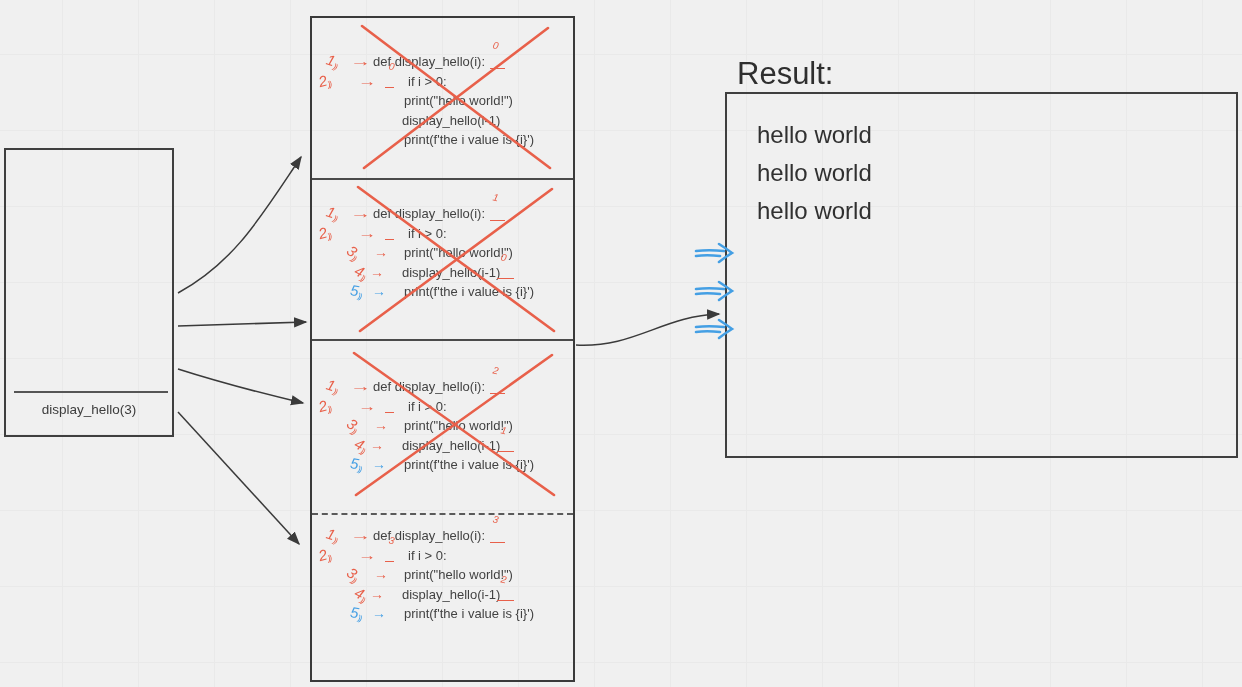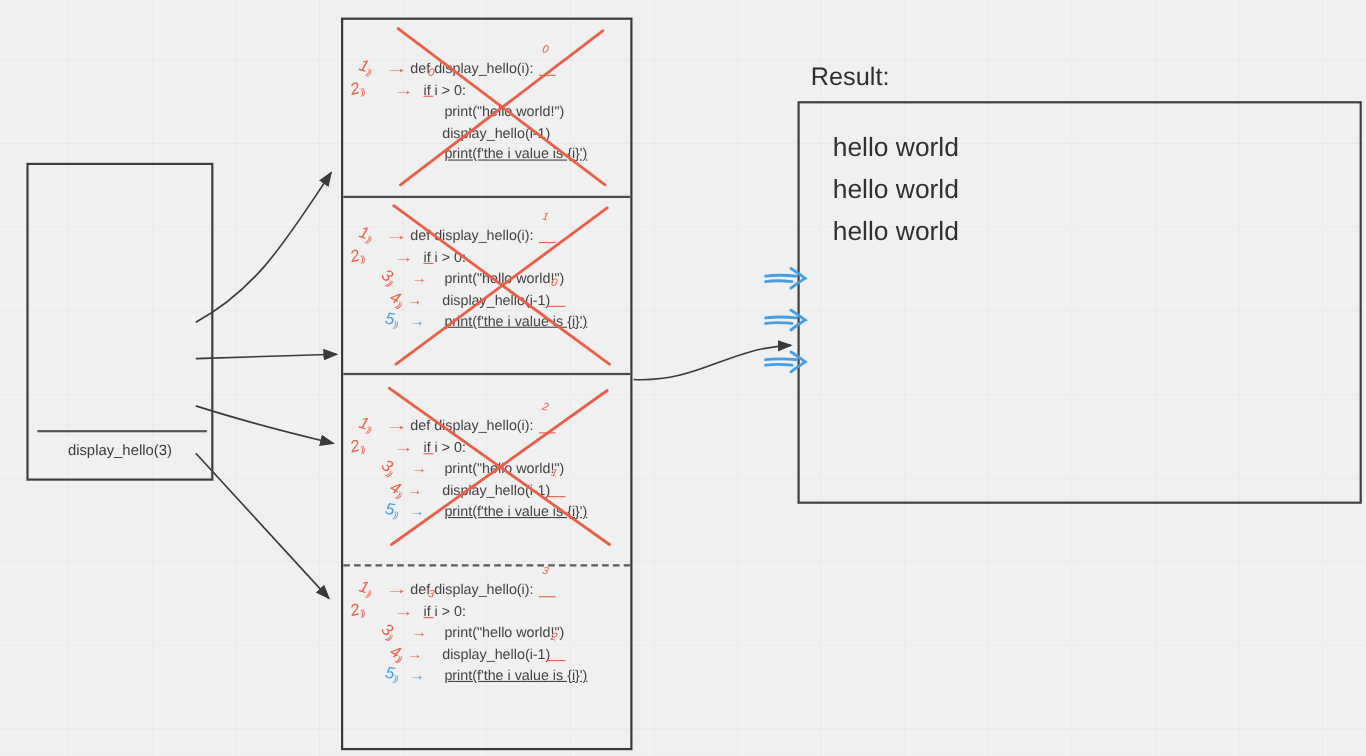--- a/index.html
+++ b/index.html
@@ -14,39 +14,39 @@
       linear-gradient(to right, var(--grid) 1px, transparent 1px),
       linear-gradient(to bottom, var(--grid) 1px, transparent 1px);
     background-size:76px 76px; background-position:62px 54px;
     font-family:"Liberation Sans", sans-serif; color:var(--text);
   }
   svg.layer{position:absolute; left:0; top:0; pointer-events:none;}
   #connectors path{stroke:var(--arrow); stroke-width:1.5; fill:none;}
   #connectors marker path{fill:var(--arrow); stroke:none;}
 
   
-  .left-box{position:absolute; left:24px; top:148px; width:166px; height:285px;
+  .left-box{position:absolute; left:4px; top:148px; width:166px; height:285px;
     border:2px solid #3f3f3f;}
   .left-box .divider{position:absolute; left:8px; right:4px; top:241px;
     border-top:2px solid #555;}
   .left-box .lbl{position:absolute; left:0; right:0; top:252px; text-align:center;
     font-size:13.5px; color:#3c3c3c;}
 
   
   .mid-box{position:absolute; left:310px; top:16px; width:265px; height:666px;
     border:2.5px solid #3a3a3a; box-sizing:border-box; overflow:hidden;}
   .frame{position:relative; box-sizing:border-box; padding-top:var(--pt);}
   .frame.f1{--pt:34px; height:160px;}
   .frame.f2{--pt:24px; height:161px; border-top:2px solid #4a4a4a;}
   .frame.f3{--pt:36px; height:174px; border-top:2px solid #4a4a4a;}
   .frame.f4{--pt:11px; height:166px; border-top:2px dashed #5a5a5a;}
   .crow{position:relative; height:19.5px;}
   .code{display:block; font-size:13px; line-height:19.5px; color:#424242; white-space:pre;}
-  .r0 .code{margin-left:61px;} .r1 .code{margin-left:73px;}
-  .r2 .code{margin-left:92px;} .r3 .code{margin-left:90px;} .r4 .code{margin-left:92px;text-decoration:underline;}
+  .r0 .code{margin-left:61px;} .r1 .code{margin-left:96px;}
+  .r2 .code{margin-left:92px;} .r3 .code{margin-left:90px;} .r4 .code{margin-left:92px;}
   .hnum{position:absolute; top:0; font-size:15px; font-style:italic; color:var(--red);
     transform:rotate(-14deg); line-height:17px;}
   .hnum::after{content:"))"; font-size:8px; vertical-align:-2px; letter-spacing:-1px;}
   .r0 .hnum{left:14px; transform:rotate(18deg);}
   .r1 .hnum{left:7px;}
   .r2 .hnum{left:34px; transform:rotate(38deg);}
   .r3 .hnum{left:42px; transform:rotate(28deg);}
   .r4 .hnum{left:38px; transform:rotate(10deg);}
   .harrow{position:absolute; top:0; font-size:14px; color:var(--red); line-height:19px;}
   .r0 .harrow{left:38px; transform:scaleX(1.5); transform-origin:left center;}
@@ -62,21 +62,21 @@
   .ul.u-def{left:178px; width:15px; top:calc(var(--pt) + 15.5px);}
   .ul.u-if{left:73px; width:9px; top:calc(var(--pt) + 35px);}
   .ul.u-im1{left:185px; width:17px; top:calc(var(--pt) + 74px);}
   svg.cross{position:absolute; z-index:4; overflow:visible;}
   svg.cross line{stroke:var(--red); stroke-width:2.6; stroke-linecap:round;}
   .f1 svg.cross{left:46px; top:6px;}
   .f2 svg.cross{left:42px; top:5px;}
   .f3 svg.cross{left:38px; top:10px;}
 
   
-  .result-title{position:absolute; left:737px; top:56px; font-size:23px; color:#2e2e2e;}
+  .result-title{position:absolute; left:737px; top:56px; font-size:31px; color:#2e2e2e;}
   .result-box{position:absolute; left:725px; top:92px; width:513px; height:366px;
     border:2px solid #3f3f3f; box-sizing:border-box; padding:22px 0 0 30px;}
   .r-line{height:38px; line-height:38px; font-size:24px; color:#303030;}
   .r-line.gap{margin-top:6px;}
   svg.bluearrow{position:absolute; z-index:5; overflow:visible;}
   svg.bluearrow path{stroke:var(--blue); stroke-width:2.6; fill:none; stroke-linecap:round;}
 </style>
 </head>
 <body>
 

